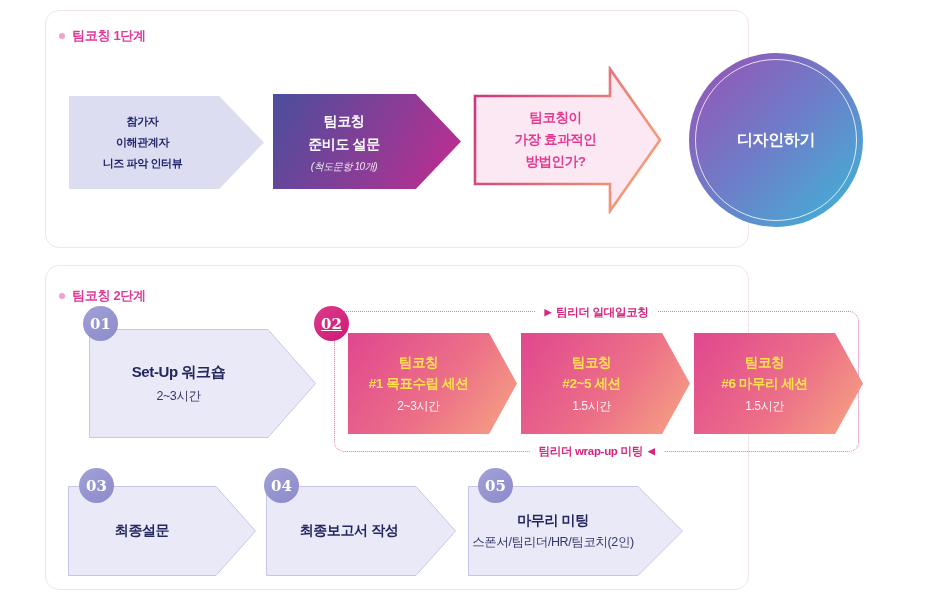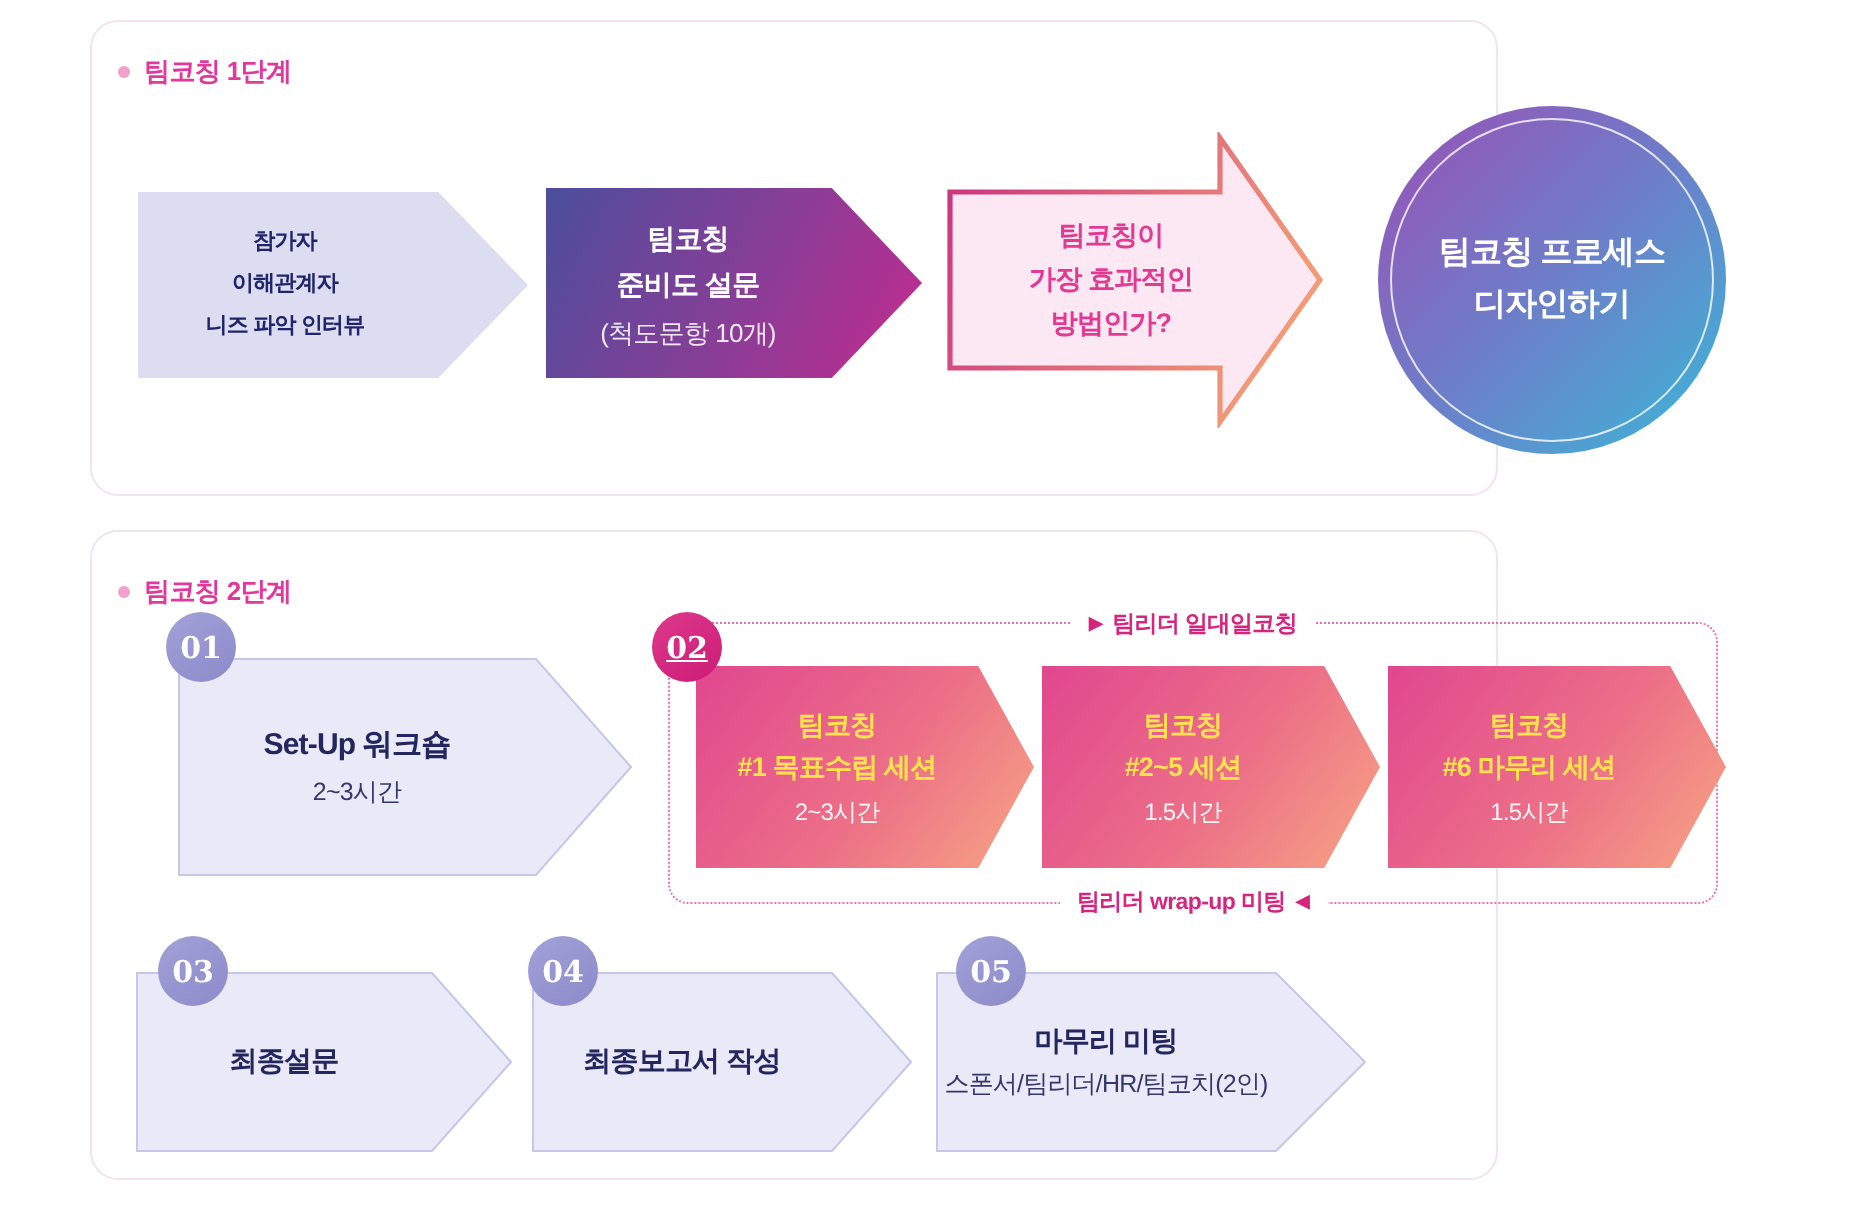--- a/index.html
+++ b/index.html
@@ -34,21 +34,21 @@
     background:#dcddf1;
     clip-path:polygon(0 0,77% 0,100% 50%,77% 100%,0 100%);
   }
   .lav-flat .t{font-size:11px;font-weight:bold;color:#20246a;line-height:21px;letter-spacing:-0.4px;}
 
   .grad-dark{
     background:linear-gradient(118deg,#4b4e9c 0%,#8a3d96 55%,#c42b90 100%);
     clip-path:polygon(0 0,76% 0,100% 50%,76% 100%,0 100%);
   }
   .grad-dark .t{font-size:14px;font-weight:bold;color:#ffffff;line-height:23px;letter-spacing:-0.4px;}
-  .grad-dark .sub{font-size:13px;color:rgba(255,255,255,0.88);margin-top:4px;letter-spacing:-0.4px;}
+  .grad-dark .sub{font-size:10px;color:rgba(255,255,255,0.88);margin-top:4px;letter-spacing:-0.4px;font-style:italic;}
 
   .q-arrow .t{font-size:13.5px;font-weight:bold;color:#e23a92;line-height:22px;letter-spacing:-0.4px;}
 
   .circle{
     position:absolute;left:643px;top:42px;width:174px;height:174px;border-radius:50%;
     background:linear-gradient(135deg,#9a50b5 0%,#6f7cc8 48%,#3ab8d8 100%);
     display:flex;flex-direction:column;align-items:center;justify-content:center;text-align:center;
   }
   .circle:after{
     content:"";position:absolute;inset:6px;border-radius:50%;
@@ -128,21 +128,20 @@
       <polygon points="2,30 137,30 137,3 187,74 137,145 137,118 2,118" fill="#fce8f3" stroke="url(#qstroke)" stroke-width="2.6" stroke-linejoin="miter"></polygon>
     </svg>
     <div class="content" style="right:53px;">
       <div class="t">팀코칭이</div>
       <div class="t">가장 효과적인</div>
       <div class="t">방법인가?</div>
     </div>
   </div>
 
   <div class="circle">
-    <div class="t">팀코칭 프로세스</div>
     <div class="t">디자인하기</div>
   </div>
 </div>
 
 <div class="panel" id="panel2">
   <div class="panel-header" style="top:21px;">
     <span class="bullet"></span>
     <span>팀코칭 2단계</span>
   </div>
 
@@ -152,21 +151,21 @@
   <div class="arrow" style="left:43px;top:63px;width:227px;height:109px;">
     <svg width="227" height="109" viewBox="0 0 227 109">
       <polygon points="0.5,0.5 179,0.5 226.5,54.5 179,108.5 0.5,108.5" fill="#e9e9f7" stroke="#c7c6e9" stroke-width="1"></polygon>
     </svg>
     <div class="content" style="right:48px;">
       <div class="lav-title big">Set-Up 워크숍</div>
       <div class="lav-sub">2~3시간</div>
     </div>
   </div>
 
-  <div class="badge magenta" style="left:280px;top:40px;text-decoration:underline;">
+  <div class="badge magenta" style="left:268px;top:40px;text-decoration:underline;">
     <span>02</span>
   </div>
   <div class="dotted-box">
     <div class="dotted-label top">
       <span class="marker">▶</span>
       <span>팀리더 일대일코칭</span>
     </div>
     <div class="dotted-label bottom">
       <span>팀리더 wrap-up 미팅</span>
       <span class="marker">◀</span>
@@ -203,21 +202,21 @@
       <polygon points="0.5,0.5 148,0.5 187.5,45 148,89.5 0.5,89.5" fill="#e9e9f7" stroke="#c7c6e9" stroke-width="1"></polygon>
     </svg>
     <div class="content" style="right:40px;">
       <div class="lav-title">최종설문</div>
     </div>
   </div>
 
   <div class="badge purple" style="left:218px;top:202px;">
     <span>04</span>
   </div>
-  <div class="arrow" style="left:220px;top:220px;width:190px;height:90px;">
+  <div class="arrow" style="left:220px;top:220px;width:190px;height:90px;padding-left:16px;">
     <svg width="190" height="90" viewBox="0 0 190 90">
       <polygon points="0.5,0.5 150,0.5 189.5,45 150,89.5 0.5,89.5" fill="#e9e9f7" stroke="#c7c6e9" stroke-width="1"></polygon>
     </svg>
     <div class="content" style="right:40px;">
       <div class="lav-title">최종보고서 작성</div>
     </div>
   </div>
 
   <div class="badge purple" style="left:432px;top:202px;">
     <span>05</span>

